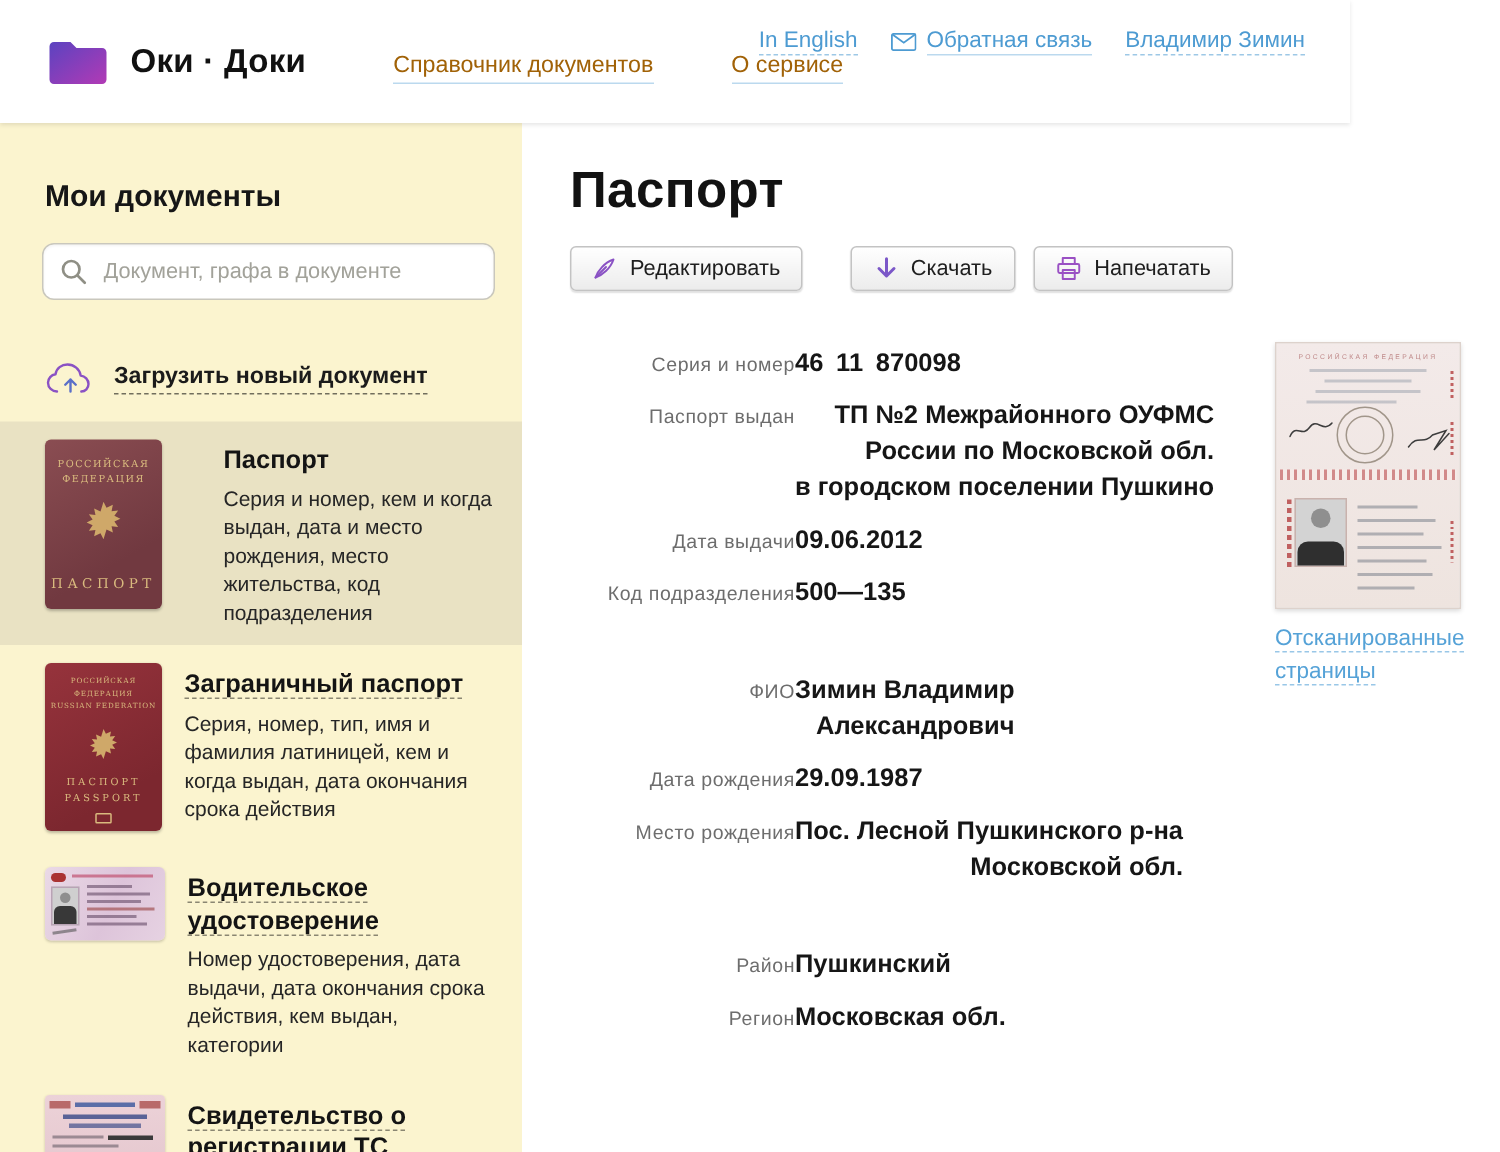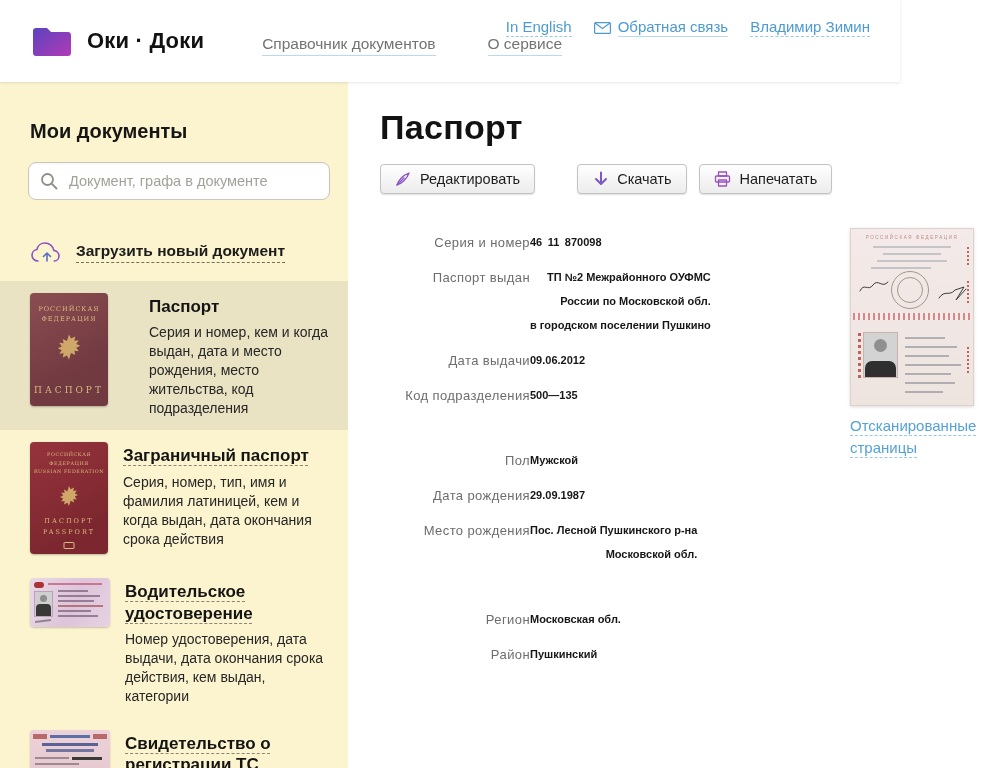--- a/index.html
+++ b/index.html
@@ -6,21 +6,21 @@
   html,body { width:1000px; height:768px; overflow:hidden; }
   body { font-family:"Liberation Sans","DejaVu Sans",sans-serif; background:#fff; color:#1c1c1c; }
   #stage { position:relative; width:1000px; height:768px; overflow:hidden; }
 
   
   .header { position:absolute; left:0; top:0; width:900px; height:82px; background:#fff;
             box-shadow:0 1px 3px rgba(0,0,0,.10); z-index:5; display:flex; align-items:center; }
   .logo-group { display:flex; align-items:center; margin-left:30px; cursor:pointer; }
   .brand { font-size:22px; font-weight:bold; color:#111; margin-left:13px; letter-spacing:.2px; }
   .main-nav { display:flex; margin-left:58px; gap:52px; margin-top:8px; }
-  .nav-link { font-size:15.5px; color:#737373; text-decoration:none; cursor:pointer;
+  .nav-link { font-size:15.5px; color:#a16207; text-decoration:none; cursor:pointer;
               border-bottom:1px solid rgba(77,155,210,.38); padding-bottom:2px; }
   .user-nav { position:absolute; top:18px; right:30px; display:flex; align-items:center; gap:22px; font-size:15px; }
   .u-link { color:#4d9bd2; cursor:pointer; display:flex; align-items:center; gap:7px; }
   .u-link .txt-dash { border-bottom:1px dashed rgba(77,155,210,.55); padding-bottom:1px; }
   .u-link .txt-solid { border-bottom:1px solid rgba(77,155,210,.38); padding-bottom:1px; }
 
   
   .sidebar { position:absolute; left:0; top:82px; width:348px; height:686px; background:#fbf4cf; overflow:hidden; }
   .sb-title { font-size:20px; font-weight:bold; color:#161616; margin:38px 30px 0; }
   .search-wrap { position:relative; margin:19px 18px 0 28px; }
@@ -82,27 +82,27 @@
   .vr .l4{top:45px;width:40px}
   .vr .v1{ left:42px; top:27px; width:30px; height:2.5px; background:#3a3a3a; }
 
   
   .main { position:absolute; left:348px; top:82px; width:652px; height:686px; background:#fff; padding:26px 0 0 32px; }
   .page-title { font-size:34px; font-weight:bold; color:#121212; letter-spacing:.3px; }
   .toolbar { display:flex; align-items:flex-end; margin-top:17px; }
   .btn { display:inline-flex; align-items:center; gap:9px; height:30px; padding:0 14px;
          border:1px solid #c3c3c3; border-radius:4px; background:linear-gradient(#ffffff,#ececec);
          box-shadow:0 1px 1px rgba(0,0,0,.12); font-size:14.5px; color:#1e1e1e; cursor:pointer; font-family:inherit; }
-  .btn-download { margin-left:42px;padding-left:16px; }
+  .btn-download { margin-left:32px;padding-left:16px; }
   .btn-print { margin-left:12px; }
   .fields { margin-top:36px;text-align:right; }
   .field-group { margin-bottom:41px; }
   .field-row { display:flex; margin-bottom:11px; }
   .field-label { flex:0 0 150px; font-size:13px; color:#6d6d6d; letter-spacing:.4px; padding-top:4px; line-height:1.45; }
-  .field-value { font-size:11px; font-weight:bold; color:#161616; line-height:24px; white-space:pre-line; max-width:320px; }
+  .field-value { font-size:17px; font-weight:bold; color:#161616; line-height:24px; white-space:pre-line; max-width:320px; }
 
   
   .scan-panel { position:absolute; left:502px; top:146px; width:108px; }
   .scan { position:relative; width:124px; height:178px; background:linear-gradient(#f3eae9,#eee4df);
           border:1px solid #ddd2cc; box-shadow:0 1px 3px rgba(0,0,0,.15); overflow:hidden; cursor:pointer; }
   .scan i { position:absolute; display:block; }
   .scan .hdr { left:0; top:6px; width:100%; text-align:center; font-size:4.5px; letter-spacing:1.6px;
                color:#c08b8b; font-style:normal; }
   .scan .tl1,.scan .tl2,.scan .tl3,.scan .tl4 { height:1.5px; background:#8d96a5; opacity:.45; }
   .scan .tl1{left:22px;top:17px;width:78px}.scan .tl2{left:32px;top:24px;width:58px}
@@ -310,41 +310,42 @@
             <div class="field-label">Дата выдачи</div>
             <div class="field-value">09.06.2012</div>
           </div>
           <div class="field-row">
             <div class="field-label">Код подразделения</div>
             <div class="field-value">500—135</div>
           </div>
         </div>
         <div class="field-group">
           <div class="field-row">
-            <div class="field-label">Пол</div>
-            <div class="field-value">Мужской</div>
+            <div class="field-label">ФИО</div>
+            <div class="field-value">Зимин Владимир
+Александрович</div>
           </div>
           <div class="field-row">
             <div class="field-label">Дата рождения</div>
             <div class="field-value">29.09.1987</div>
           </div>
           <div class="field-row">
             <div class="field-label">Место рождения</div>
             <div class="field-value">Пос. Лесной Пушкинского р-на
 Московской обл.</div>
           </div>
         </div>
         <div class="field-group">
           <div class="field-row">
+            <div class="field-label">Район</div>
+            <div class="field-value">Пушкинский</div>
+          </div>
+          <div class="field-row">
             <div class="field-label">Регион</div>
             <div class="field-value">Московская обл.</div>
-          </div>
-          <div class="field-row">
-            <div class="field-label">Район</div>
-            <div class="field-value">Пушкинский</div>
           </div>
         </div>
       </div>
 
     <div class="scan-panel">
       <div class="scan">
         <i class="hdr">РОССИЙСКАЯ ФЕДЕРАЦИЯ</i>
         <i class="tl1"></i>
           <i class="tl2"></i>
           <i class="tl3"></i>

